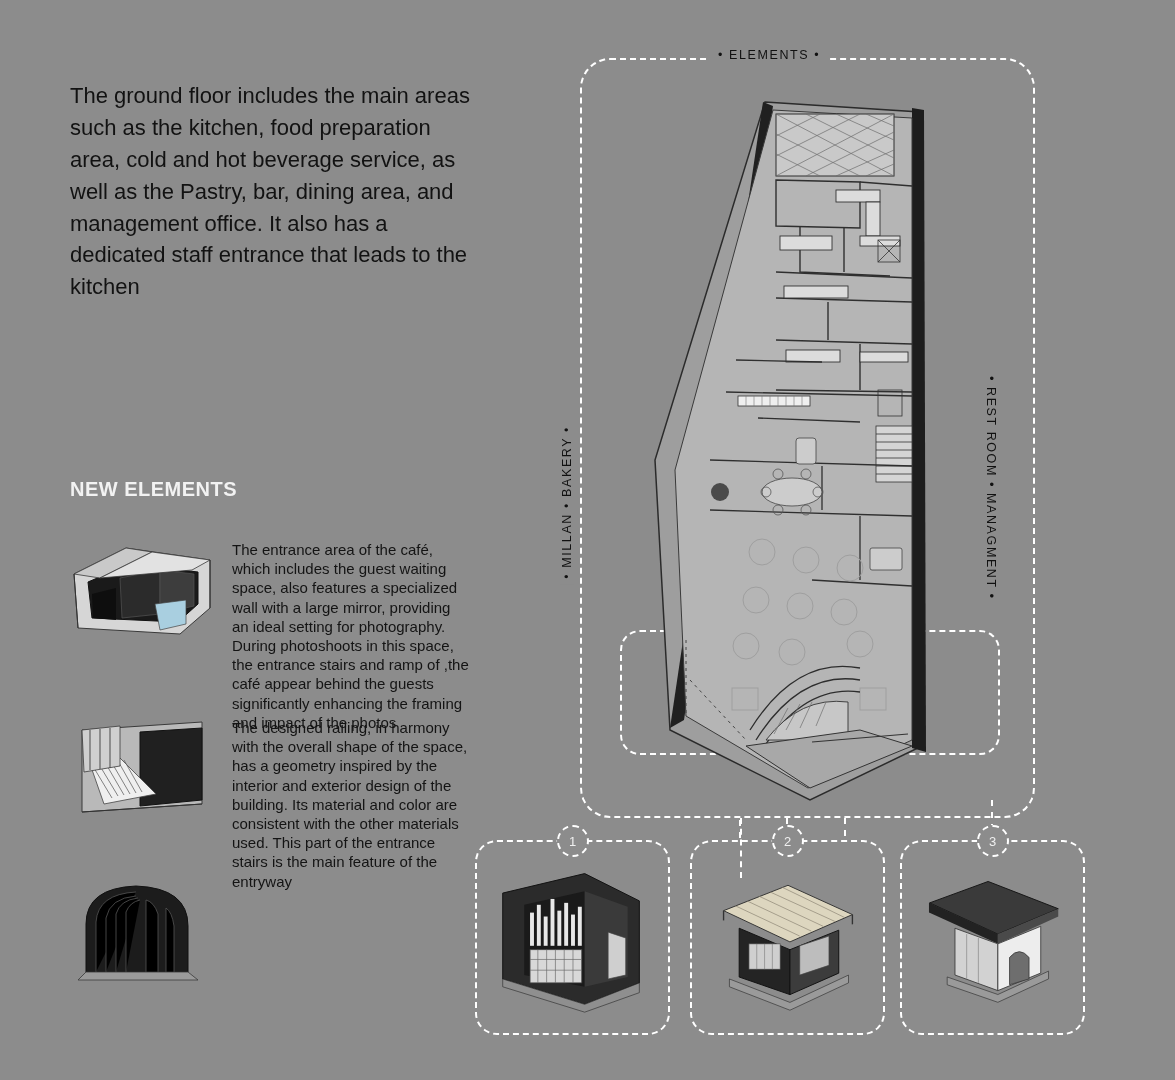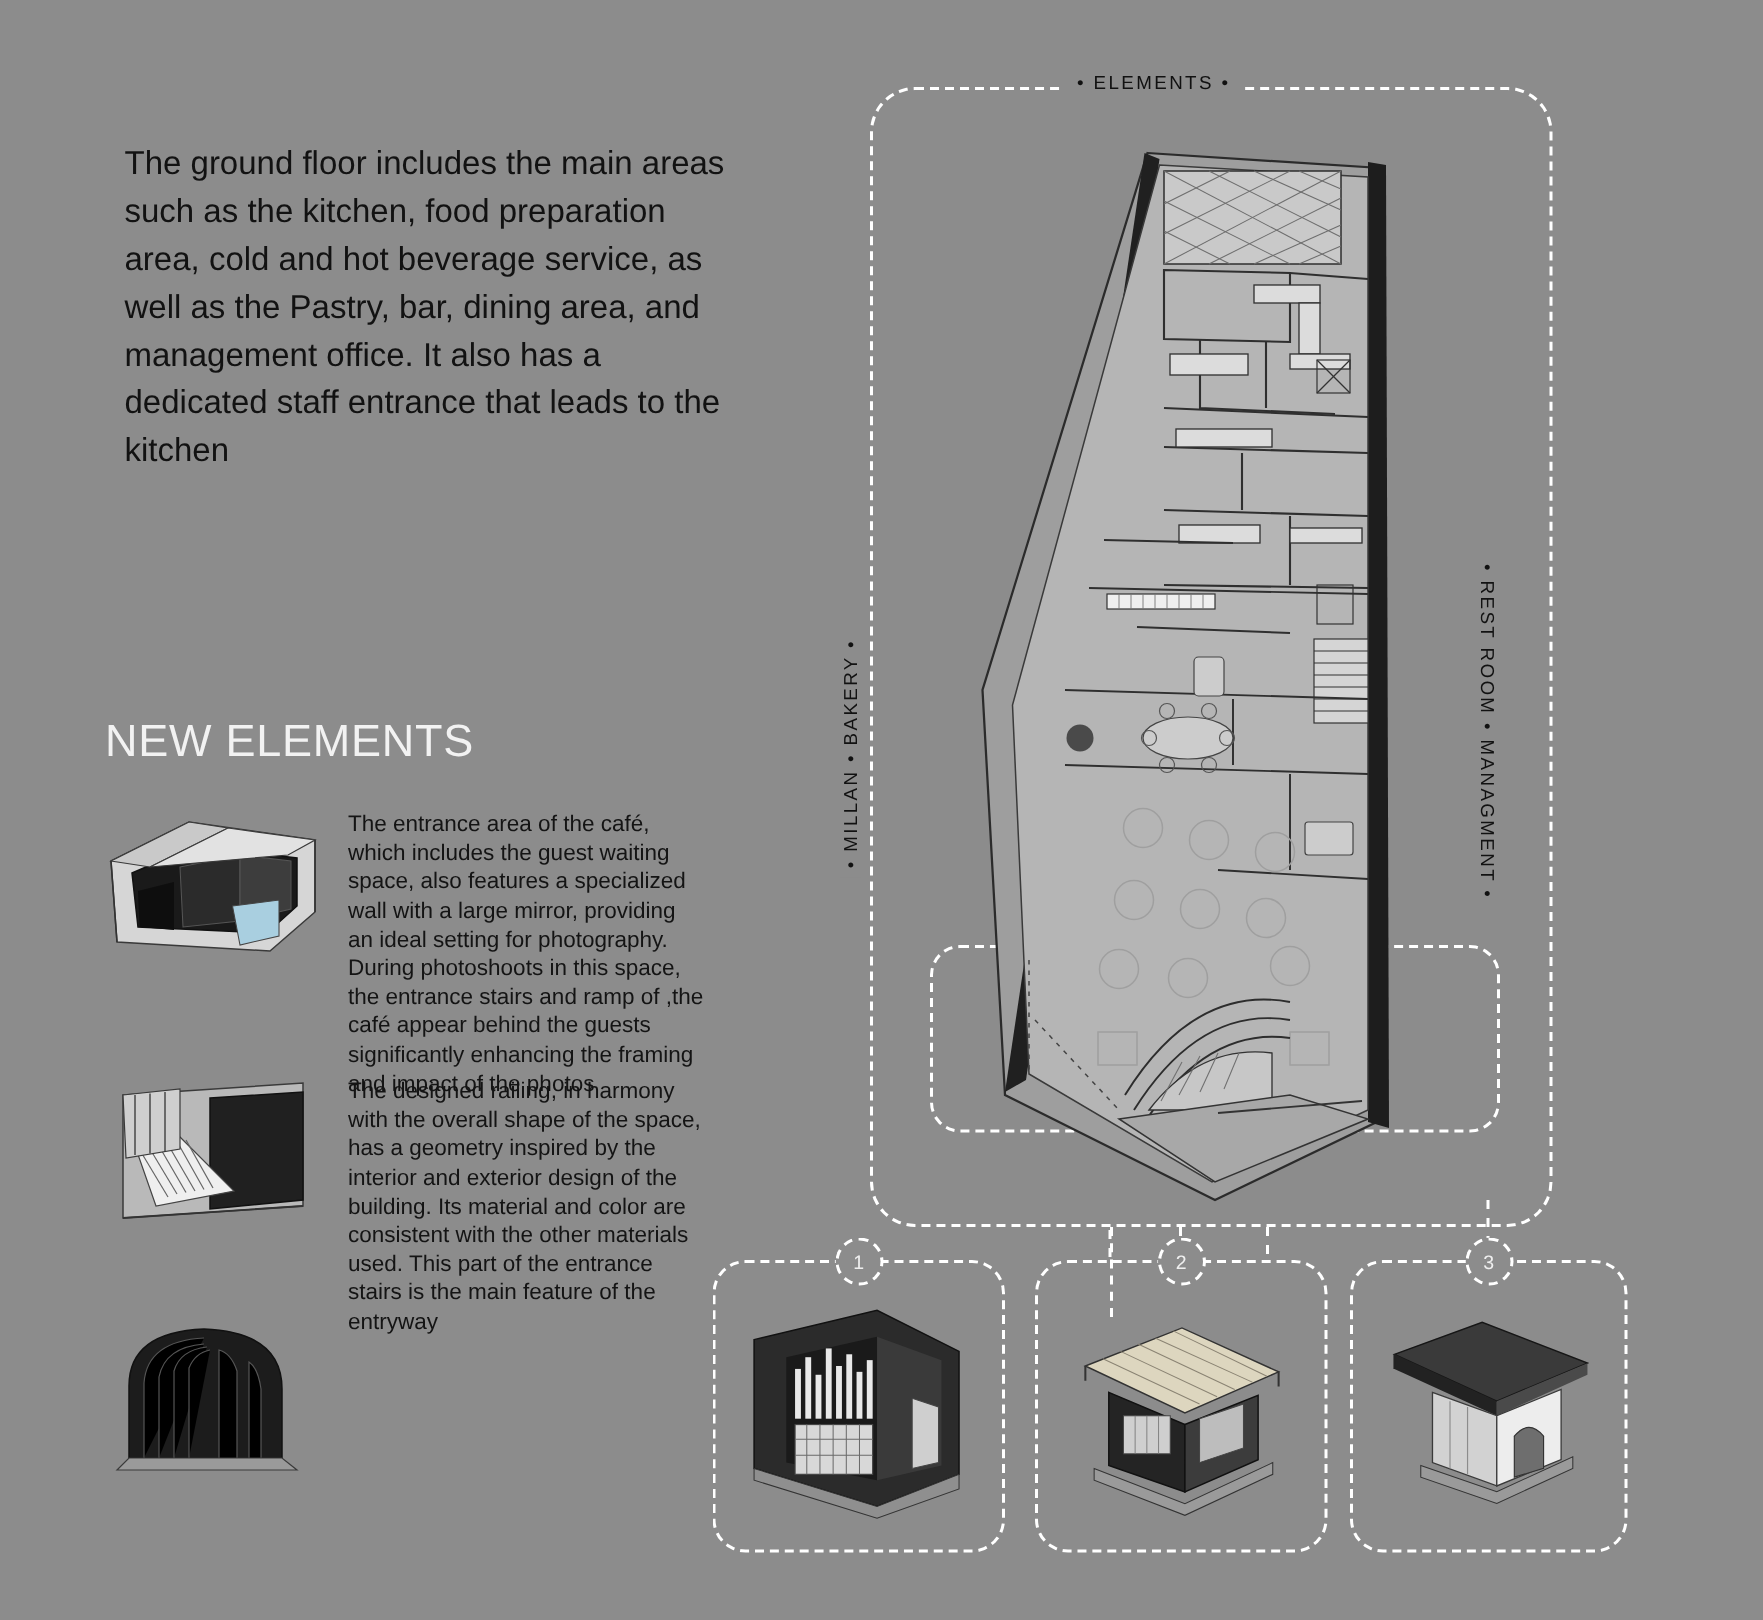--- a/index.html
+++ b/index.html
@@ -33,33 +33,33 @@
     letter-spacing: 0.5px;
     color: #f2f2f2;
     font-weight: 400;
     margin: 0 0 22px 0;
     line-height: 1.1;
   }
   .intro-par {
     font-size: 22px;
     line-height: 1.45;
     color: #121212;
-    margin: 13px;
+    margin: 0;
     width: 400px;
     font-weight: 400;
   }
 
   .title-new {
     position: absolute;
     left: 70px;
     top: 478px;
-    font-size: 30px;
+    font-size: 20px;
     letter-spacing: 0.5px;
     color: #f2f2f2;
-    font-weight: 400;
+    font-weight: 700;
   }
 
   
   .elem-row {
     position: absolute;
     left: 60px;
     width: 420px;
     display: flex;
     gap: 12px;
   }

